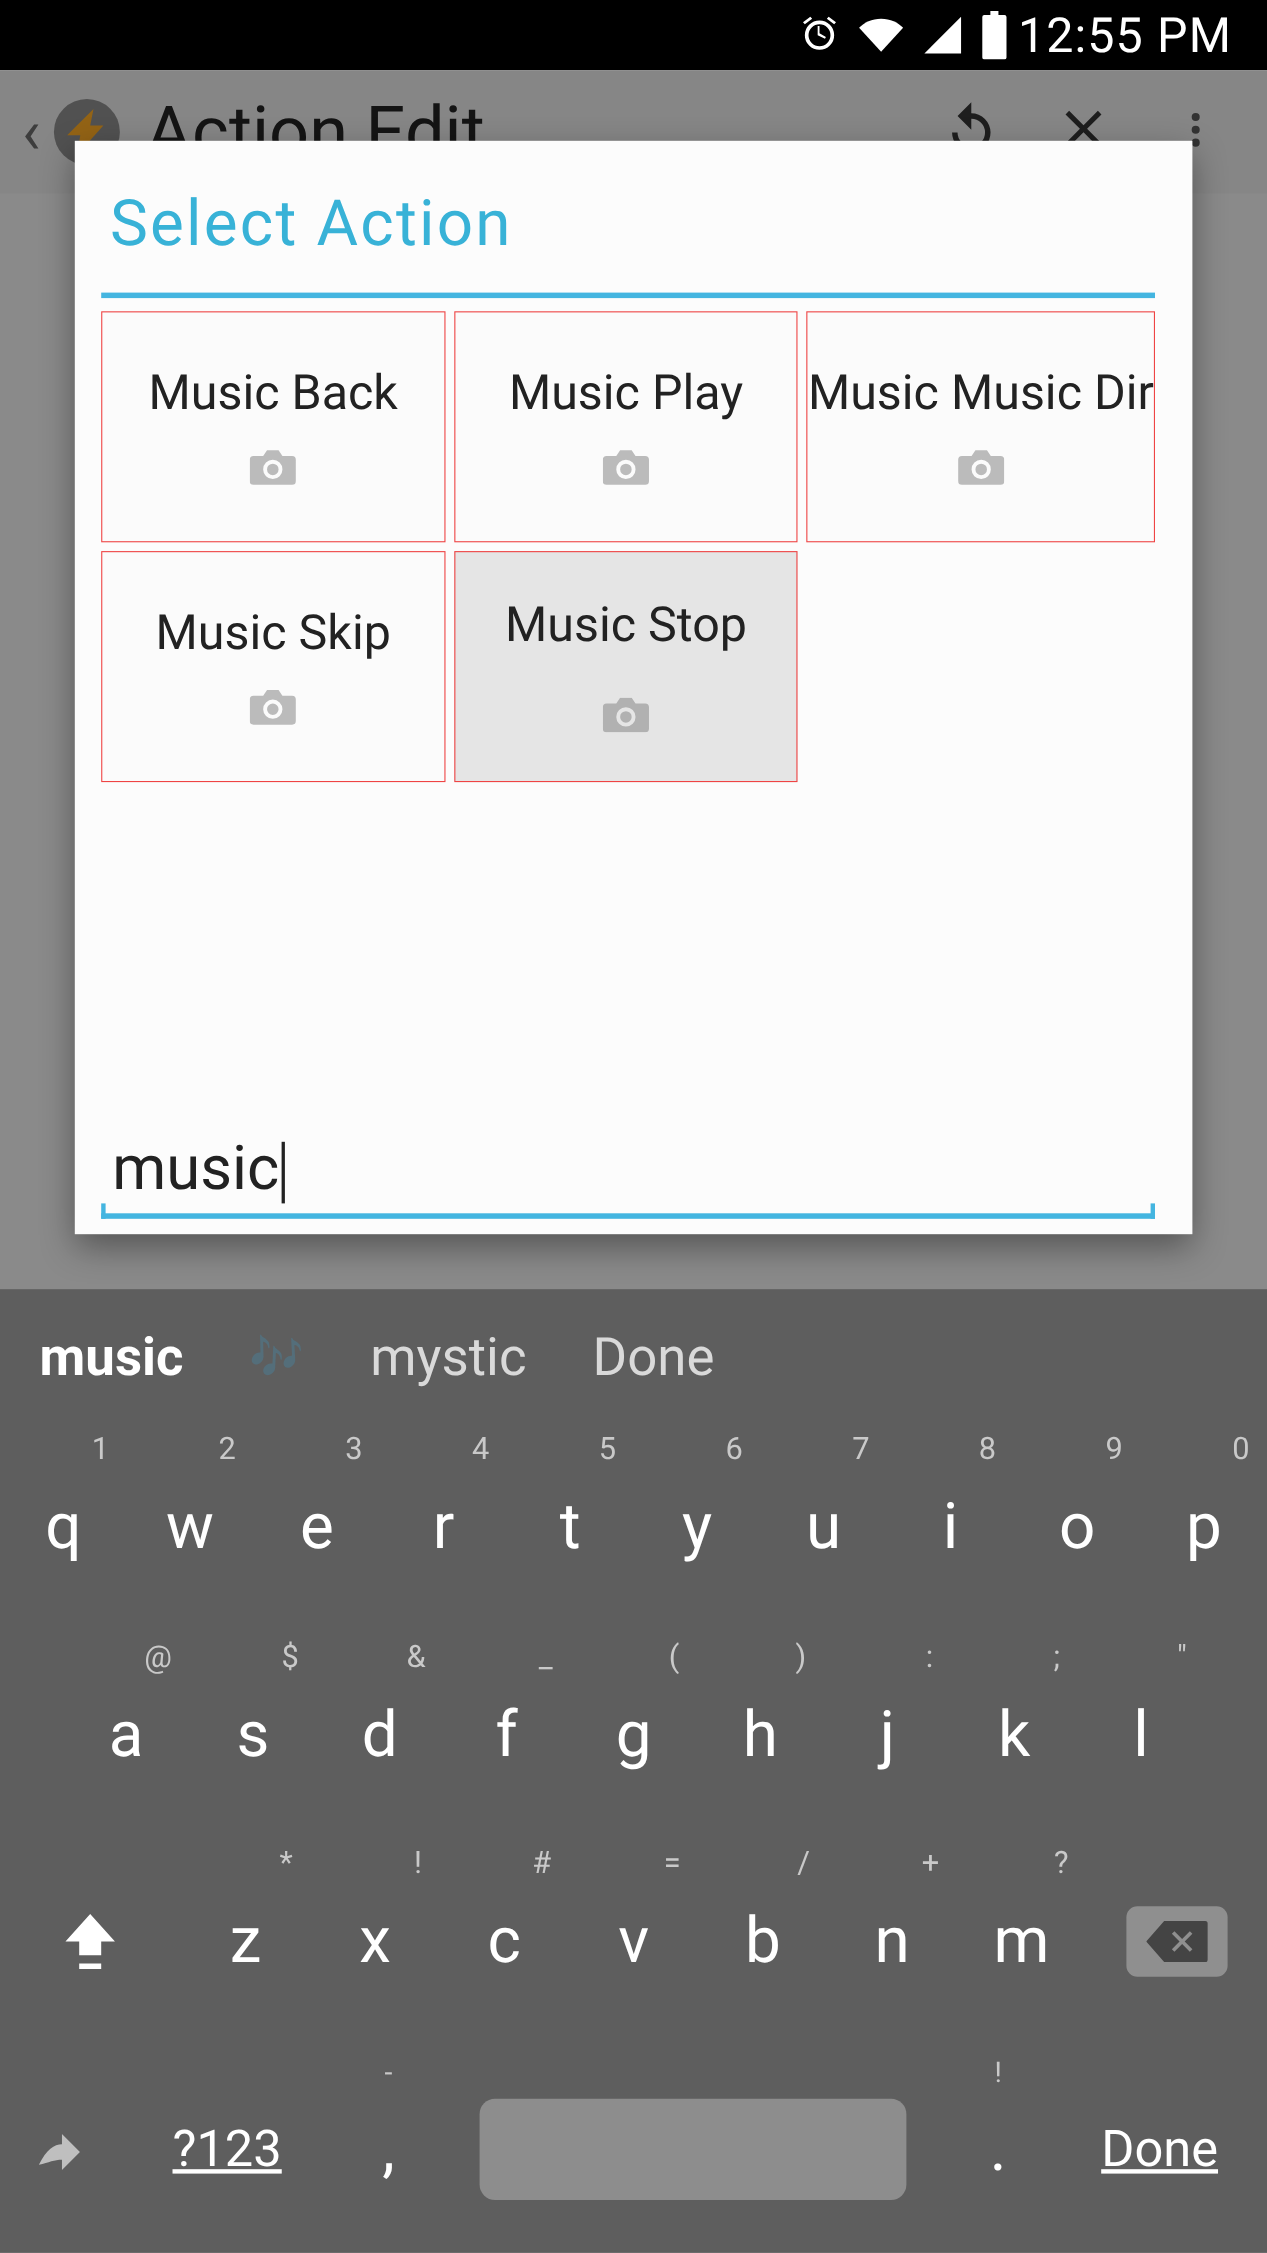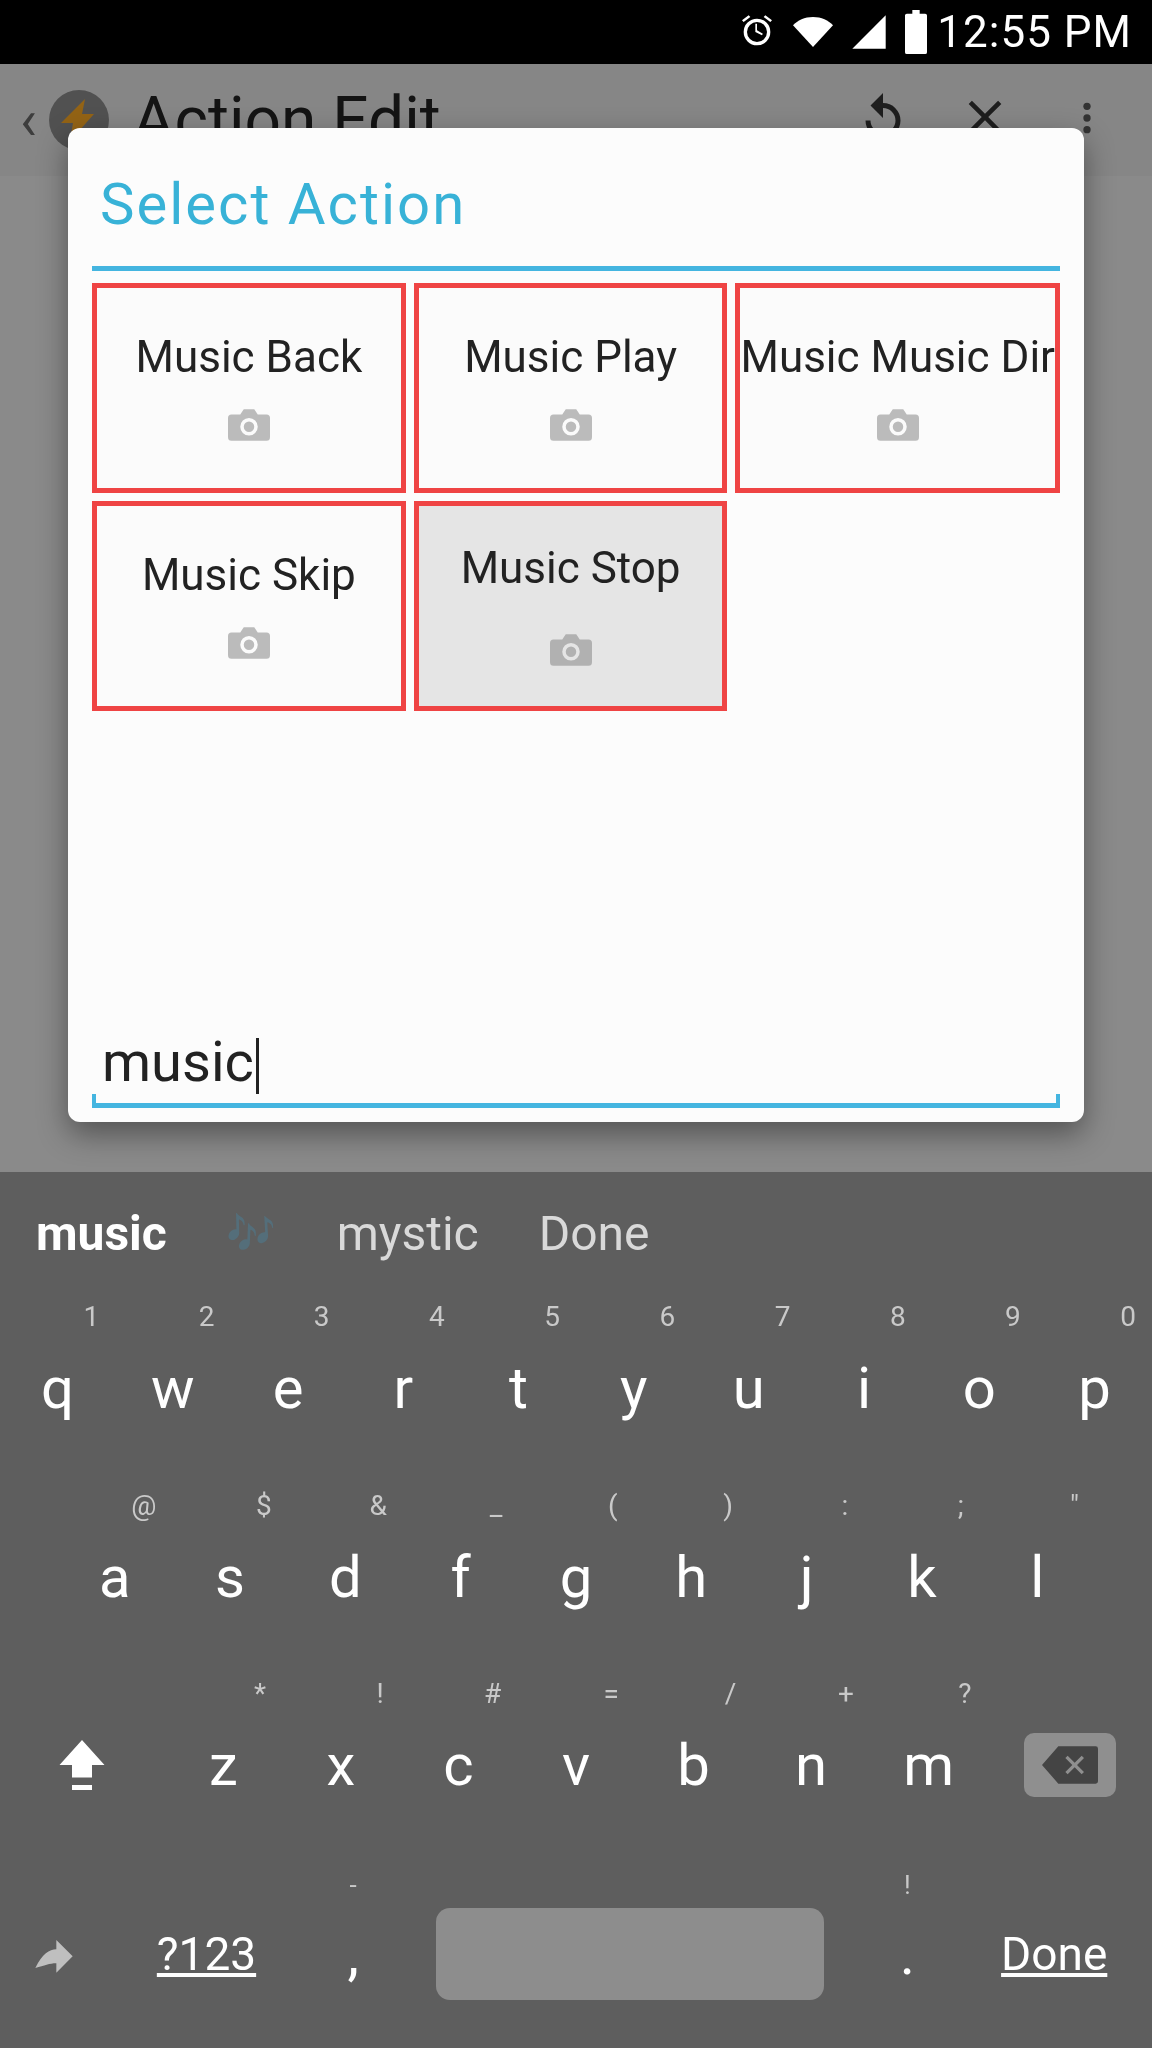--- a/index.html
+++ b/index.html
@@ -1,41 +1,41 @@
 <!DOCTYPE html>
 <html><head>
 <meta charset="utf-8">
 <style>
   * { box-sizing: border-box; margin: 0; padding: 0; }
   html, body { width: 1152px; height: 2048px; font-family: Roboto, Arial, sans-serif; overflow: hidden; }
   .screen { width: 1152px; height: 2048px; position: relative; background: #000; }
 
   
-  .status-bar { height: 64px; background: #000; color: #fff; display: flex; justify-content: flex-end; align-items: center; padding-right: 20px; gap: 8px; font-size: 44px; }
+  .status-bar { height: 64px; background: #000; color: #fff; display: flex; justify-content: flex-end; align-items: center; padding-right: 32px; gap: 8px; font-size: 44px; }
   .status-bar .clock { font-weight: 400; letter-spacing: 1px; }
   .status-icons { display: flex; align-items: center; gap: 14px; }
   .status-icons svg, .status-icons .batt { fill: #fff; }
 
   
   .app-area { position: absolute; top: 64px; left: 0; right: 0; bottom: 0; background: #e7e7e7; }
   .app-bar { height: 112px; background: #e0e0e0; display: flex; align-items: center; padding: 0 20px; gap: 12px; }
   .app-title { font-size: 64px; color: #222; margin-left: 6px; }
   .app-bar .chevron { font-size: 56px; color: #666; margin-right: -6px; }
   .app-bar .spacer { flex: 1; }
   .app-bar .icon-btn { width: 90px; text-align: center; }
 
   
   .dim { position: absolute; inset: 0; background: rgba(0,0,0,0.40); }
 
   
-  .dialog { position: absolute; top: 128px; left: 68px; right: 68px; background: #fcfcfc; box-shadow: 0 12px 30px rgba(0,0,0,0.4); padding: 36px 24px 14px 24px; border-radius: 12px; }
+  .dialog { position: absolute; top: 128px; left: 68px; right: 68px; background: #fcfcfc; box-shadow: 0 12px 30px rgba(0,0,0,0.4); padding: 36px 34px 14px 24px; }
   .dialog-title { font-size: 58px; color: #38b2d7; letter-spacing: 2px; padding: 6px 8px 28px 8px; }
   .dialog-divider { height: 5px; background: #44b5e0; margin-bottom: 12px; }
   .grid { display: grid; grid-template-columns: repeat(3, 1fr); gap: 8px; min-height: 560px; align-content: start; }
-  .tile { background: #fbfbfb; border: 5px solid #ef4444; height: 210px; display: flex; flex-direction: column; align-items: center; justify-content: center; gap: 26px; }
+  .tile { background: #fbfbfb; border: 1px solid #ef4444; height: 210px; display: flex; flex-direction: column; align-items: center; justify-content: center; gap: 26px; }
   .tile.selected { background: #e5e5e5; gap: 40px; }
   .tile-label { font-size: 44px; color: #222; white-space: nowrap; }
   .tile-cam { opacity: 0.55; }
   .search-wrap { margin-top: 180px; }
   .search-input { width: 100%; border: none; outline: none; background: transparent; font-size: 56px; color: #222; padding: 6px 10px; }
   .search-underline { height: 5px; background: #44b5e0; margin-top: 2px; position: relative; }
   .search-underline::before, .search-underline::after { content: ""; position: absolute; width: 4px; height: 14px; background: #44b5e0; top: -9px; }
   .search-underline::before { left: 0; }
   .search-underline::after { right: 0; }
   .cursor { display: inline-block; width: 3px; height: 56px; background: #222; vertical-align: middle; margin-left: 2px; animation: blink 1s step-end infinite; }

